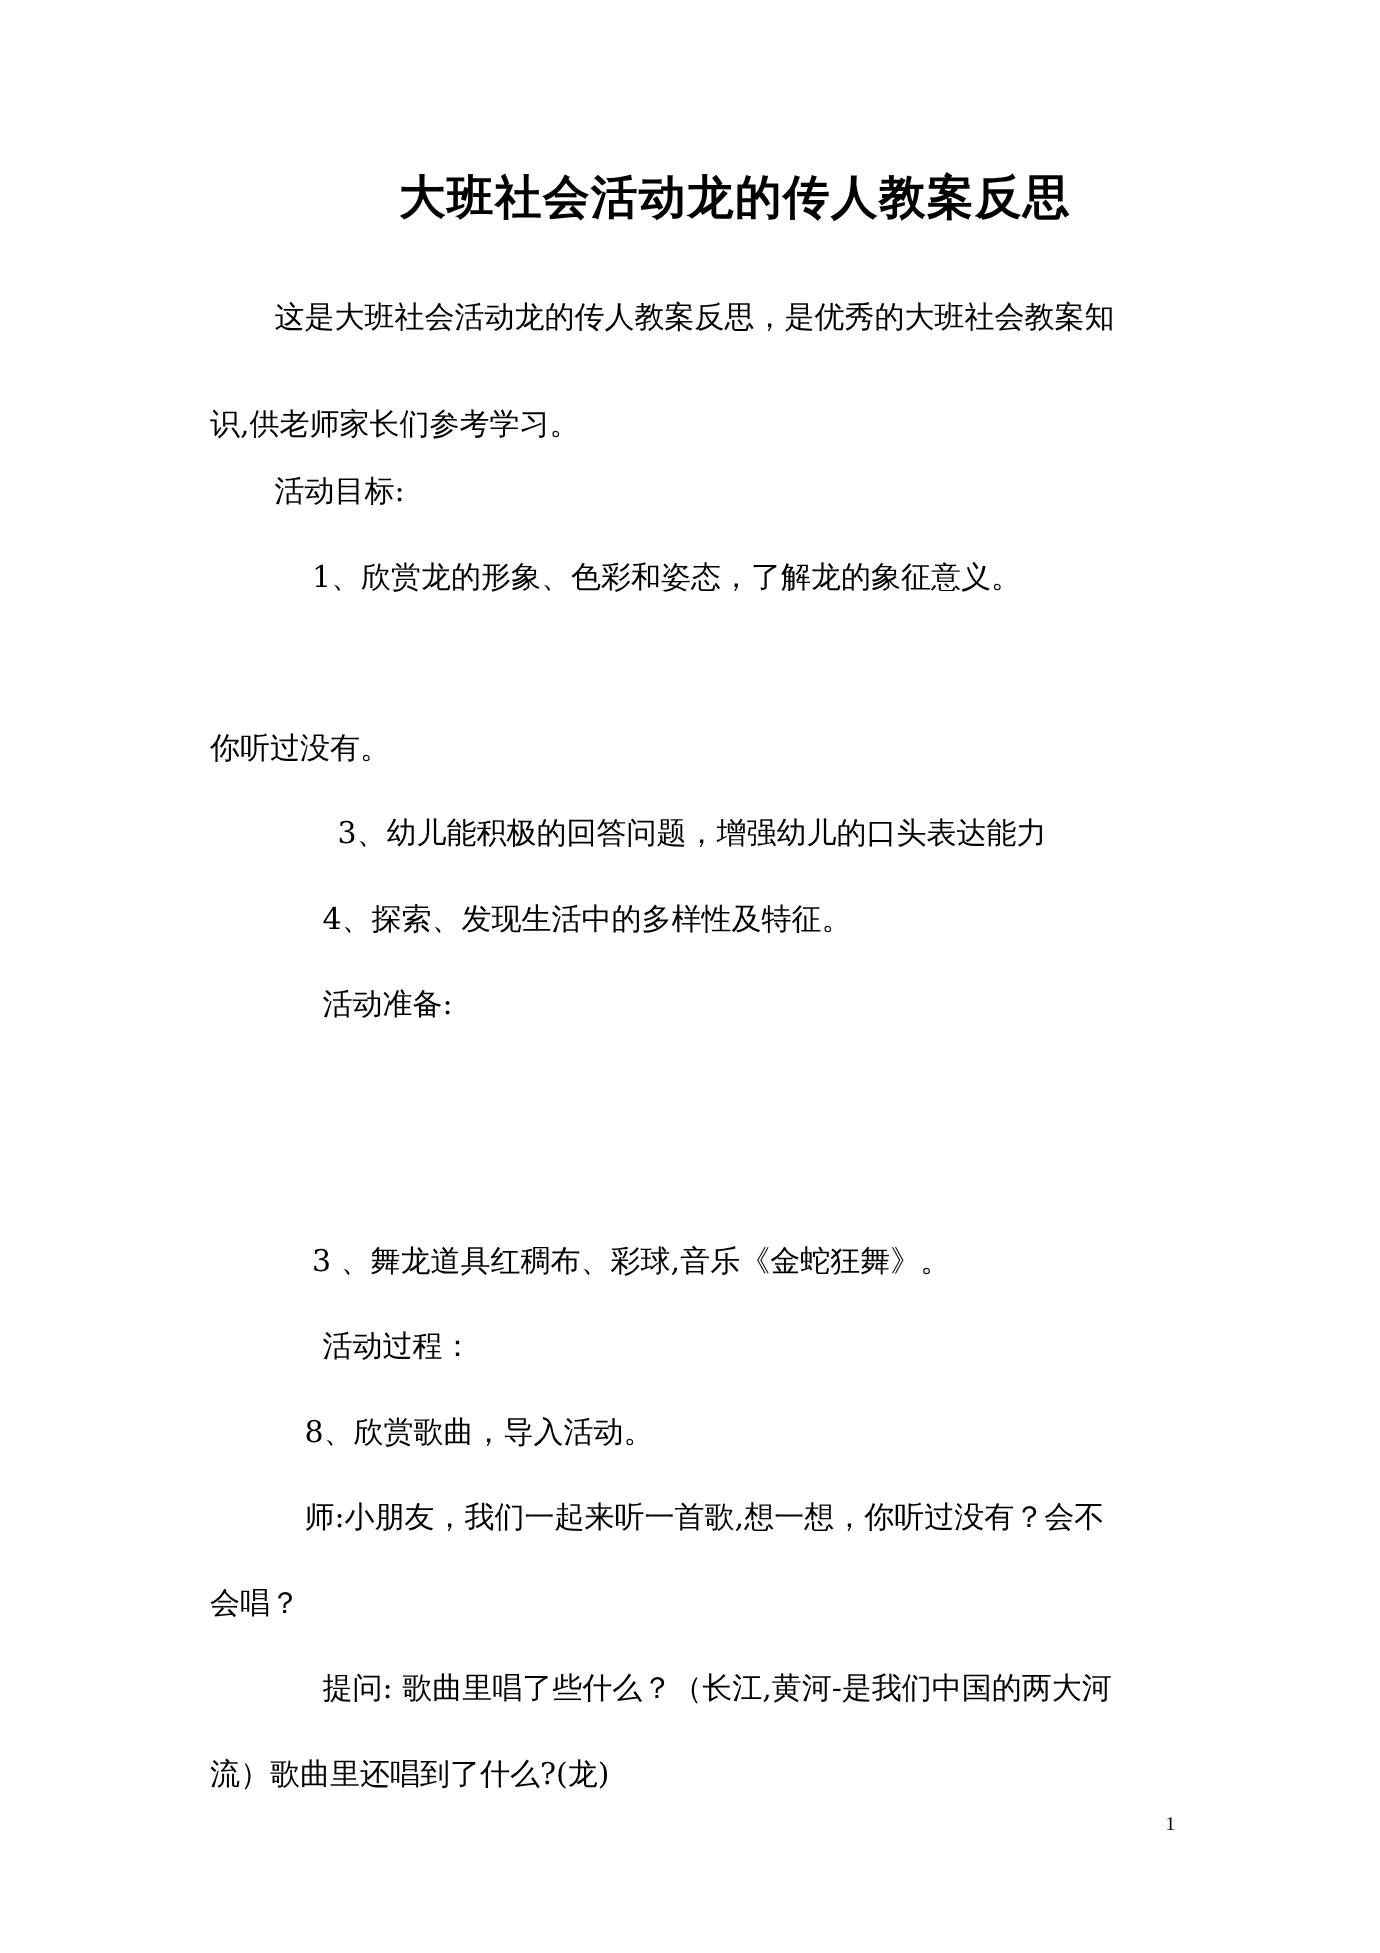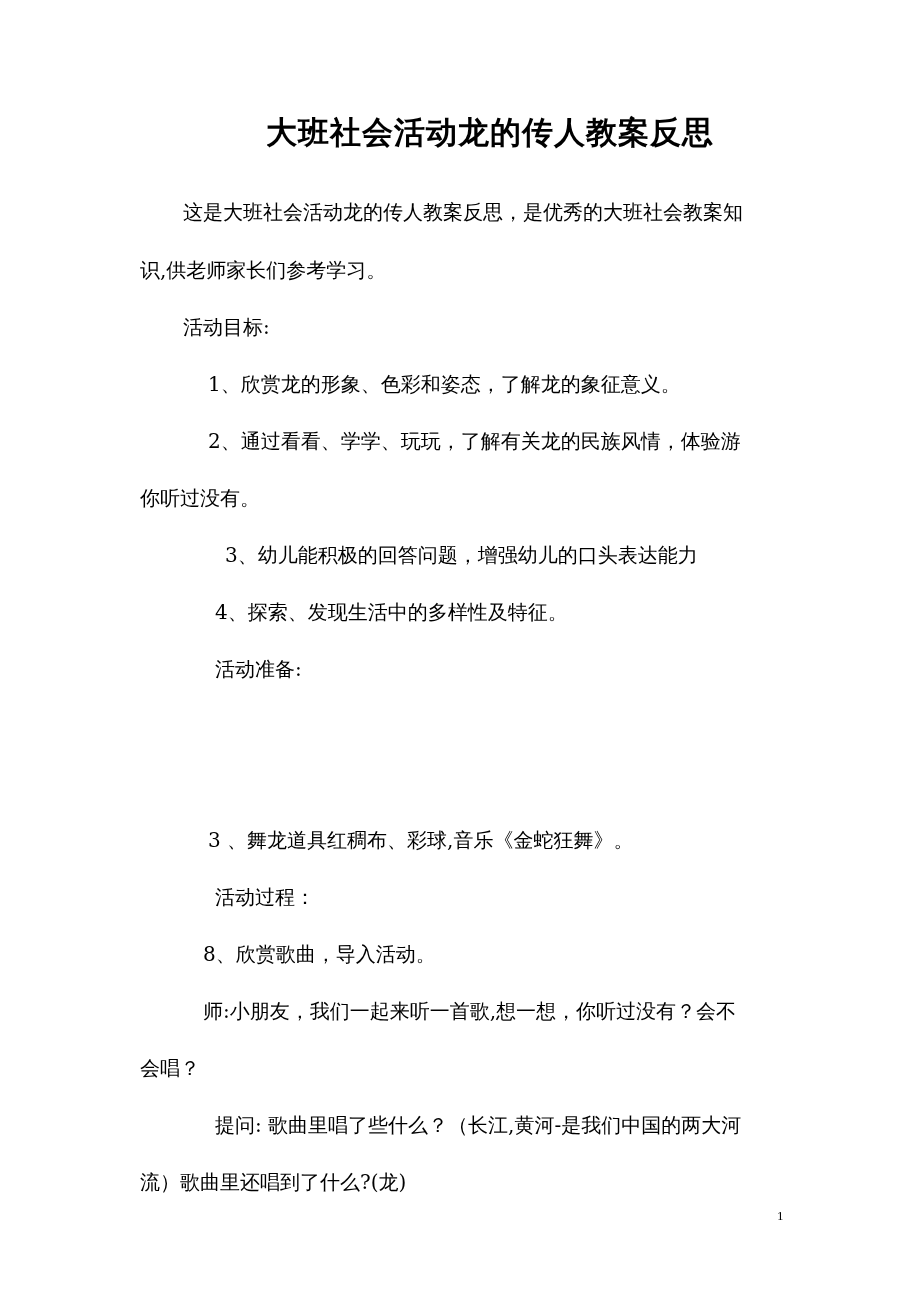--- a/index.html
+++ b/index.html
@@ -52,27 +52,26 @@
     }
   </style>
 </head>
 <body>
 
 <div class="page">
 
   <div class="title">大班社会活动龙的传人教案反思</div>
 
   <div class="line" style="left:183px; top:198px;font-family:Liberation Serif, serif;">这是大班社会活动龙的传人教案反思，是优秀的大班社会教案知</div>
-  <div class="line" style="left:140px; top:256px;">识,供老师家长们参考学习。</div>
+  <div class="line" style="left:140px; top:268px;">识,供老师家长们参考学习。</div>
 
   <div class="line" style="left:183px; top:313px;">活动目标:</div>
 
   <div class="line" style="left:208px; top:370px;">1、欣赏龙的形象、色彩和姿态，了解龙的象征意义。</div>
 
-  <div class="line" style="left:208px; top:427px;">2、通过看看、学学、玩玩，了解有关龙的民族风情，体验游</div>
   <div class="line" style="left:140px; top:484px;">你听过没有。</div>
 
   <div class="line" style="left:225px; top:541px;">3、幼儿能积极的回答问题，增强幼儿的口头表达能力</div>
 
   <div class="line" style="left:215px; top:598px;">4、探索、发现生活中的多样性及特征。</div>
 
   <div class="line" style="left:215px; top:655px;">活动准备:</div>
 
   <div class="line" style="left:208px; top:826px;">3 、舞龙道具红稠布、彩球,音乐《金蛇狂舞》。</div>
 

